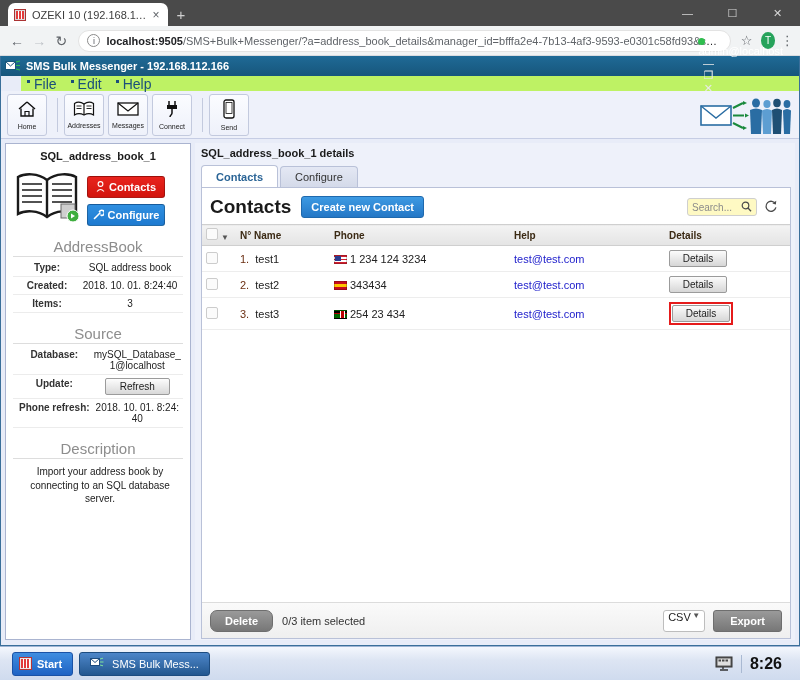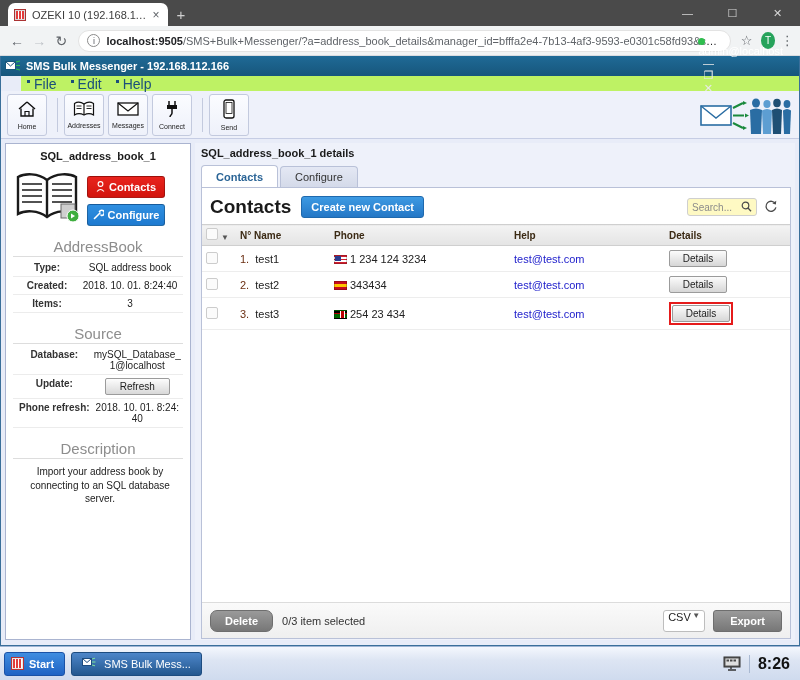--- a/index.html
+++ b/index.html
@@ -186,21 +186,21 @@
                border-radius:3px; display:flex; padding:0 4px; font-size:11px;
                color:#222; }
   .selectbox .caret2 { margin-left:auto; font-size:8px; color:#555; }
   .exportbtn { margin-left:8px; padding:4px 16px; font-size:11px; color:#fff; font-weight:bold;
             background:linear-gradient(to bottom,#9a9a9a,#777777); border:1px solid #6e6e6e;
             border-radius:3px; }
 
   
   .taskbar { position:absolute; left:0; bottom:0; width:800px; height:34px;
     background:linear-gradient(to bottom,#f4f7fd,#dde5f3 40%,#cfdbee);
-    border-top:1px solid #9fb4d4; display:flex; align-items:center; padding:0 4px; }
+    border-top:1px solid #9fb4d4; display:flex; align-items:center; padding:0 12px; }
   .startbtn { display:flex; align-items:center; gap:5px; height:24px; padding:0 10px 0 6px;
     background:linear-gradient(to bottom,#3f8de0,#1f63c4); border:1px solid #1a52a6;
     border-radius:3px; color:#fff; font-weight:bold; font-size:11px; }
   .start-ico { width:13px;height:13px;background:#e8e8e8;border:1px solid #b33; position:relative;}
   .start-ico:before{content:"";position:absolute;inset:1px;
      background:repeating-linear-gradient(90deg,#e23b3b 0 2px,#fff 2px 3px);}
   .taskitem { margin-left:6px; display:flex; align-items:center; gap:8px; height:24px;
     padding:0 10px; background:linear-gradient(to bottom,#4d86c9,#23578f);
     border:1px solid #1d4c80; border-radius:3px; color:#fff; font-size:11px;
     max-width:160px; overflow:hidden; white-space:nowrap; }

